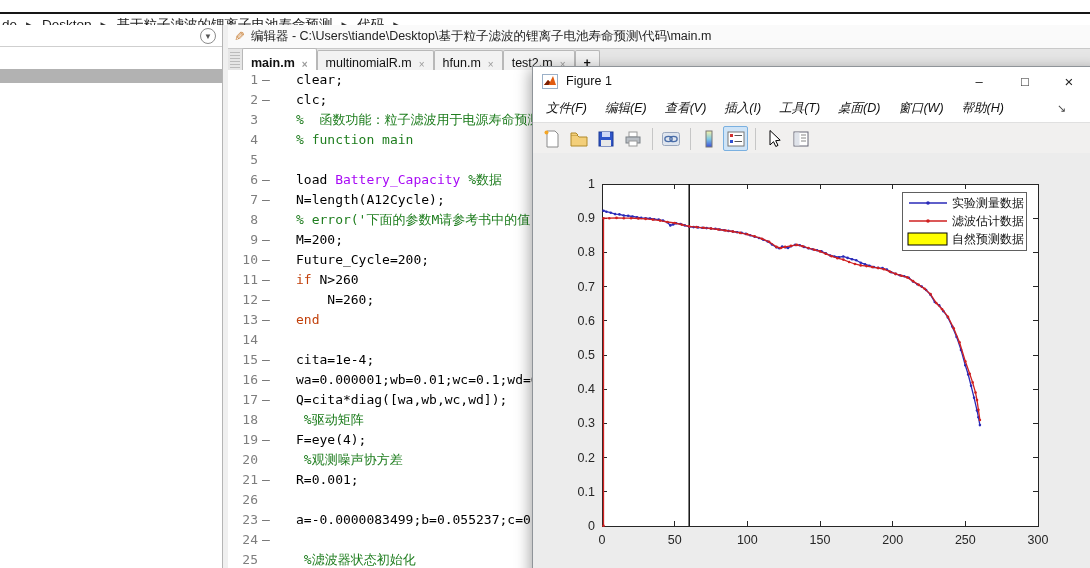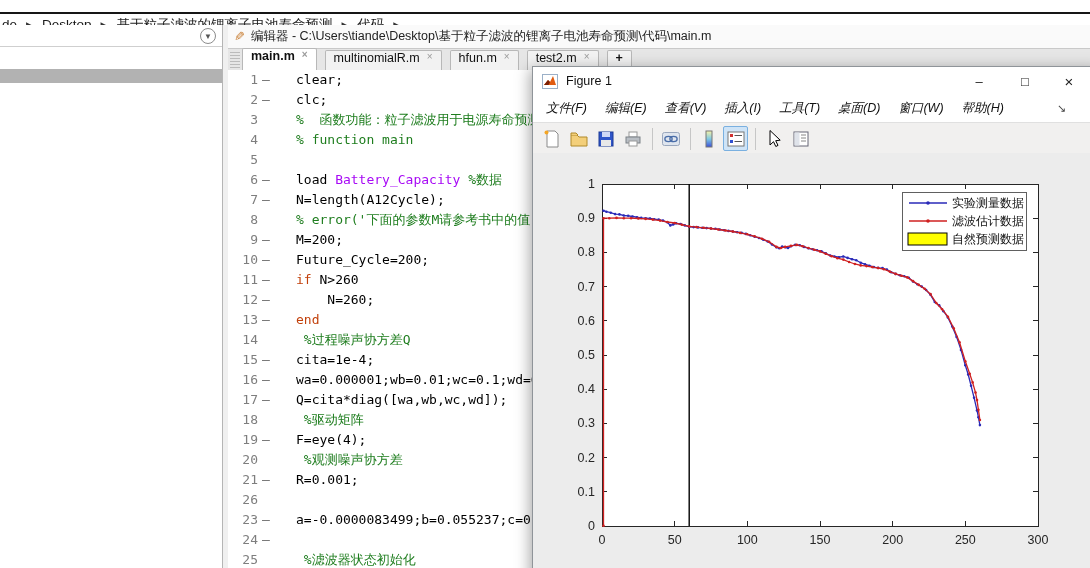--- a/index.html
+++ b/index.html
@@ -23,22 +23,22 @@
   .v-divider{position:absolute;left:222px;top:25px;width:5px;bottom:0;background:#f0f0f0;
           border-left:1px solid #b5b5b5;border-right:1px solid #b5b5b5;}
 
   
   .editor{position:absolute;left:228px;top:25px;right:0;bottom:0;background:#fff;}
   .editor-titlebar{height:23px;background:#fafafa;border-bottom:1px solid #c9c9c9;
           display:flex;align-items:center;gap:6px;padding-left:6px;font-size:12.5px;color:#222;}
   .pencil{font-size:13px;color:#c77b2f;transform:scaleX(-1);}
   .tabbar{height:21px;background:#e6e6e6;border-bottom:1px solid #bdbdbd;display:flex;align-items:flex-end;}
   .grip{width:10px;height:18px;margin:0 2px;background:repeating-linear-gradient(#bbb 0 1px,transparent 1px 3px);}
-  .tab{height:19px;display:flex;align-items:flex-start;gap:7px;padding:0 8px;font-size:12.5px;
-       background:#f2f2f2;border:1px solid #b8b8b8;border-bottom:none;margin-right:8px;
+  .tab{height:19px;display:flex;align-items:flex-end;gap:7px;padding:0 8px;font-size:12.5px;
+       background:#f2f2f2;border:1px solid #b8b8b8;border-bottom:none;margin-right:0;
        border-radius:2px 2px 0 0;color:#111;}
   .tab.active{background:#fff;font-weight:bold;height:21px;}
   .tab .x{color:#9a9a9a;font-size:10px;}
   .tab.plus{font-weight:bold;padding:0 8px;}
   .codearea{position:absolute;left:0;top:45px;right:0;bottom:0;background:#fff;overflow:hidden;
        font-family:"DejaVu Sans Mono",monospace;font-size:13px;}
   .cl{display:flex;height:20px;line-height:20px;white-space:pre;}
   .cl .ln{width:30px;text-align:right;color:#7e7e7e;flex:none;}
   .cl .dash{width:16px;text-align:center;color:#666;flex:none;}
   .cl .code{padding-left:22px;}
@@ -119,21 +119,21 @@
       <div class="cl"><span class="ln">4</span><span class="dash"></span><span class="code"><span class="sg-c">% function main</span></span></div>
       <div class="cl"><span class="ln">5</span><span class="dash"></span><span class="code"></span></div>
       <div class="cl"><span class="ln">6</span><span class="dash">–</span><span class="code"><span class="sg-t">load </span><span class="sg-s">Battery_Capacity</span><span class="sg-c"> %数据</span></span></div>
       <div class="cl"><span class="ln">7</span><span class="dash">–</span><span class="code"><span class="sg-t">N=length(A12Cycle);</span></span></div>
       <div class="cl"><span class="ln">8</span><span class="dash"></span><span class="code"><span class="sg-c">% error('下面的参数M请参考书中的值</span></span></div>
       <div class="cl"><span class="ln">9</span><span class="dash">–</span><span class="code"><span class="sg-t">M=200;</span></span></div>
       <div class="cl"><span class="ln">10</span><span class="dash">–</span><span class="code"><span class="sg-t">Future_Cycle=200;</span></span></div>
       <div class="cl"><span class="ln">11</span><span class="dash">–</span><span class="code"><span class="sg-k">if</span><span class="sg-t"> N&gt;260</span></span></div>
       <div class="cl"><span class="ln">12</span><span class="dash">–</span><span class="code"><span class="sg-t">    N=260;</span></span></div>
       <div class="cl"><span class="ln">13</span><span class="dash">–</span><span class="code"><span class="sg-k">end</span></span></div>
-      <div class="cl"><span class="ln">14</span><span class="dash"></span><span class="code"><span class="sg-c"> %过程噪声协方差Q</span></span></div>
+      <div class="cl"><span class="ln">14</span><span class="dash"></span></div>
       <div class="cl"><span class="ln">15</span><span class="dash">–</span><span class="code"><span class="sg-t">cita=1e-4;</span></span></div>
       <div class="cl"><span class="ln">16</span><span class="dash">–</span><span class="code"><span class="sg-t">wa=0.000001;wb=0.01;wc=0.1;wd=0.0</span></span></div>
       <div class="cl"><span class="ln">17</span><span class="dash">–</span><span class="code"><span class="sg-t">Q=cita*diag([wa,wb,wc,wd]);</span></span></div>
       <div class="cl"><span class="ln">18</span><span class="dash"></span><span class="code"><span class="sg-c"> %驱动矩阵</span></span></div>
       <div class="cl"><span class="ln">19</span><span class="dash">–</span><span class="code"><span class="sg-t">F=eye(4);</span></span></div>
       <div class="cl"><span class="ln">20</span><span class="dash"></span><span class="code"><span class="sg-c"> %观测噪声协方差</span></span></div>
       <div class="cl"><span class="ln">21</span><span class="dash">–</span><span class="code"><span class="sg-t">R=0.001;</span></span></div>
       <div class="cl"><span class="ln">26</span><span class="dash"></span><span class="code"></span></div>
       <div class="cl"><span class="ln">23</span><span class="dash">–</span><span class="code"><span class="sg-t">a=-0.0000083499;b=0.055237;c=0.90</span></span></div>
       <div class="cl"><span class="ln">24</span><span class="dash">–</span></div>

